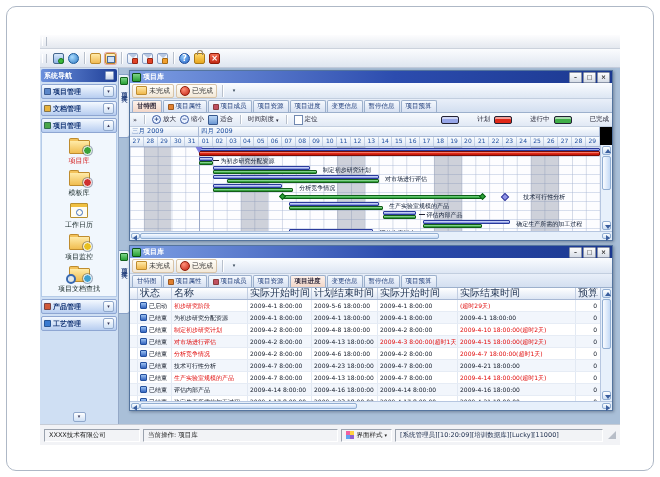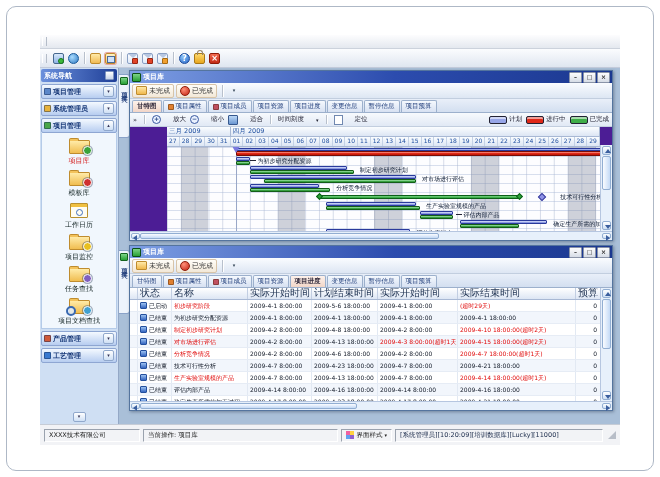--- a/index.html
+++ b/index.html
@@ -87,31 +87,31 @@
   .wt-caret{width:10px;height:10px;font-size:5px;line-height:9px;text-align:center;color:#345;border:1px solid transparent;}
   .tabs{height:13px;flex:0 0 13px;display:flex;align-items:flex-end;background:linear-gradient(#e9eff9,#d3dff0);
     padding:0 2px;gap:1px;border-bottom:1px solid #9cb0cc;}
   .tab{color:#1c3a78;background:linear-gradient(#f5f9fe,#d7e1f2);border:1px solid #9cb0cc;border-bottom:none;
     border-radius:2px 2px 0 0;padding:1px 4px;display:flex;gap:2px;align-items:center;white-space:nowrap;font-size:6.5px;}
   .tab.active{background:linear-gradient(#fdf2ec,#f2d6c8);font-weight:bold;color:#30283a;}
   .tabdot{width:6px;height:6px;border-radius:1px;border:1px solid rgba(60,30,10,.4);box-sizing:border-box;}
   
   .gtoolbar{height:13px;flex:0 0 13px;display:flex;align-items:center;background:linear-gradient(#f7fafd,#e1e9f5);
     border-bottom:1px solid #c2cedf;padding:0 3px;gap:4px;color:#223;font-size:6.5px;}
-  .gt-item{display:flex;align-items:center;gap:12px;}
+  .gt-item{display:flex;align-items:center;gap:2px;}
   .mag-ico{width:7px;height:7px;border:1.5px solid #3858a0;border-radius:50%;position:relative;background:#eaf2ff;}
   .mag-ico::after{position:absolute;left:0;right:0;top:-1.5px;text-align:center;font-size:6px;color:#204080;font-weight:bold;}
   .mag-plus::after{content:"+";}
   .mag-minus::after{content:"−";}
   .fit-ico{width:8px;height:8px;background:linear-gradient(#bcd8f6,#6a96d2);border:1px solid #36588e;border-radius:1px;}
   .loc-ico{width:7px;height:8px;background:#fff;border:1px solid #7088b0;}
   .legend{margin-left:auto;display:flex;align-items:center;gap:4px;}
-  .leg{display:flex;align-items:center;gap:2px;}
+  .leg{display:flex;align-items:center;gap:18px;}
   .sw{width:16px;height:6px;border:1px solid #223;border-radius:2px;box-shadow:inset 0 2px rgba(255,255,255,.55);}
-  .gantt-area{flex:1;position:relative;display:flex;flex-direction:column;background:#4c1d95;min-height:0;padding-left:37px;}
+  .gantt-area{flex:1;position:relative;display:flex;flex-direction:column;background:#000000;min-height:0;}
   .months,.days{height:9px;flex:0 0 9px;margin-right:12px;display:flex;background:linear-gradient(#fbfdff,#dce6f4);
     border-bottom:1px solid #a8b8d4;color:#2050a0;}
   .mcell{border-right:1px solid #a8b8d4;box-sizing:border-box;padding-left:2px;font-size:6.5px;line-height:8px;white-space:nowrap;overflow:hidden;}
   .dcell{box-sizing:border-box;border-right:1px solid #c4d2e6;font-size:6px;line-height:8px;text-align:center;color:#2050a0;overflow:hidden;}
   .gbody{flex:1;margin-right:12px;position:relative;background:#fdfdff;overflow:hidden;}
   .stripe{position:absolute;top:0;bottom:0;background:rgba(118,126,148,.35);}
   .mline{position:absolute;top:0;bottom:0;width:1px;background:#9aa8c8;}
   .bar{position:absolute;box-sizing:border-box;border-radius:1px;}
   .bar.plan{background:linear-gradient(#e9edff,#96a5e8 55%,#7b8bd8);border:1px solid #2a3a9c;}
   .bar.complete{background:linear-gradient(#b9eec1,#3fae48 55%,#2e8f37;);background:linear-gradient(#b9eec1,#3fae48 55%,#2e8f37);border:1px solid #145e18;}
@@ -200,21 +200,21 @@
           <div class="sb-group">
             <div class="sb-ghead">
               <span class="sb-gicon" style="background: rgb(91, 135, 201);"></span>
               <span>项目管理</span>
               <span class="sb-gbtn">▾</span>
             </div>
           </div>
           <div class="sb-group">
             <div class="sb-ghead">
               <span class="sb-gicon" style="background: rgb(232, 179, 60);"></span>
-              <span>系统管理员</span>
+              <span>文档管理</span>
               <span class="sb-gbtn">▾</span>
             </div>
           </div>
           <div class="sb-group">
             <div class="sb-ghead">
               <span class="sb-gicon" style="background: rgb(74, 166, 74);"></span>
               <span>项目管理</span>
               <span class="sb-gbtn">▴</span>
             </div>
             <div class="sb-items">
@@ -232,26 +232,20 @@
               </div>
               <div class="sb-item">
                 <span class="cal"></span>
                 <span class="lbl">工作日历</span>
               </div>
               <div class="sb-item">
                 <span class="fold">
                   <i class="badge" style="background: rgb(232, 192, 32);"></i>
                 </span>
                 <span class="lbl">项目监控</span>
-              </div>
-              <div class="sb-item">
-                <span class="fold">
-                  <i class="badge" style="background: rgb(128, 96, 192);"></i>
-                </span>
-                <span class="lbl">任务查找</span>
               </div>
               <div class="sb-item">
                 <span class="fold">
                   <i class="badge" style="background: rgb(64, 160, 208);"></i>
                   <i class="mag"></i>
                 </span>
                 <span class="lbl">项目文档查找</span>
               </div>
             </div>
           </div>

